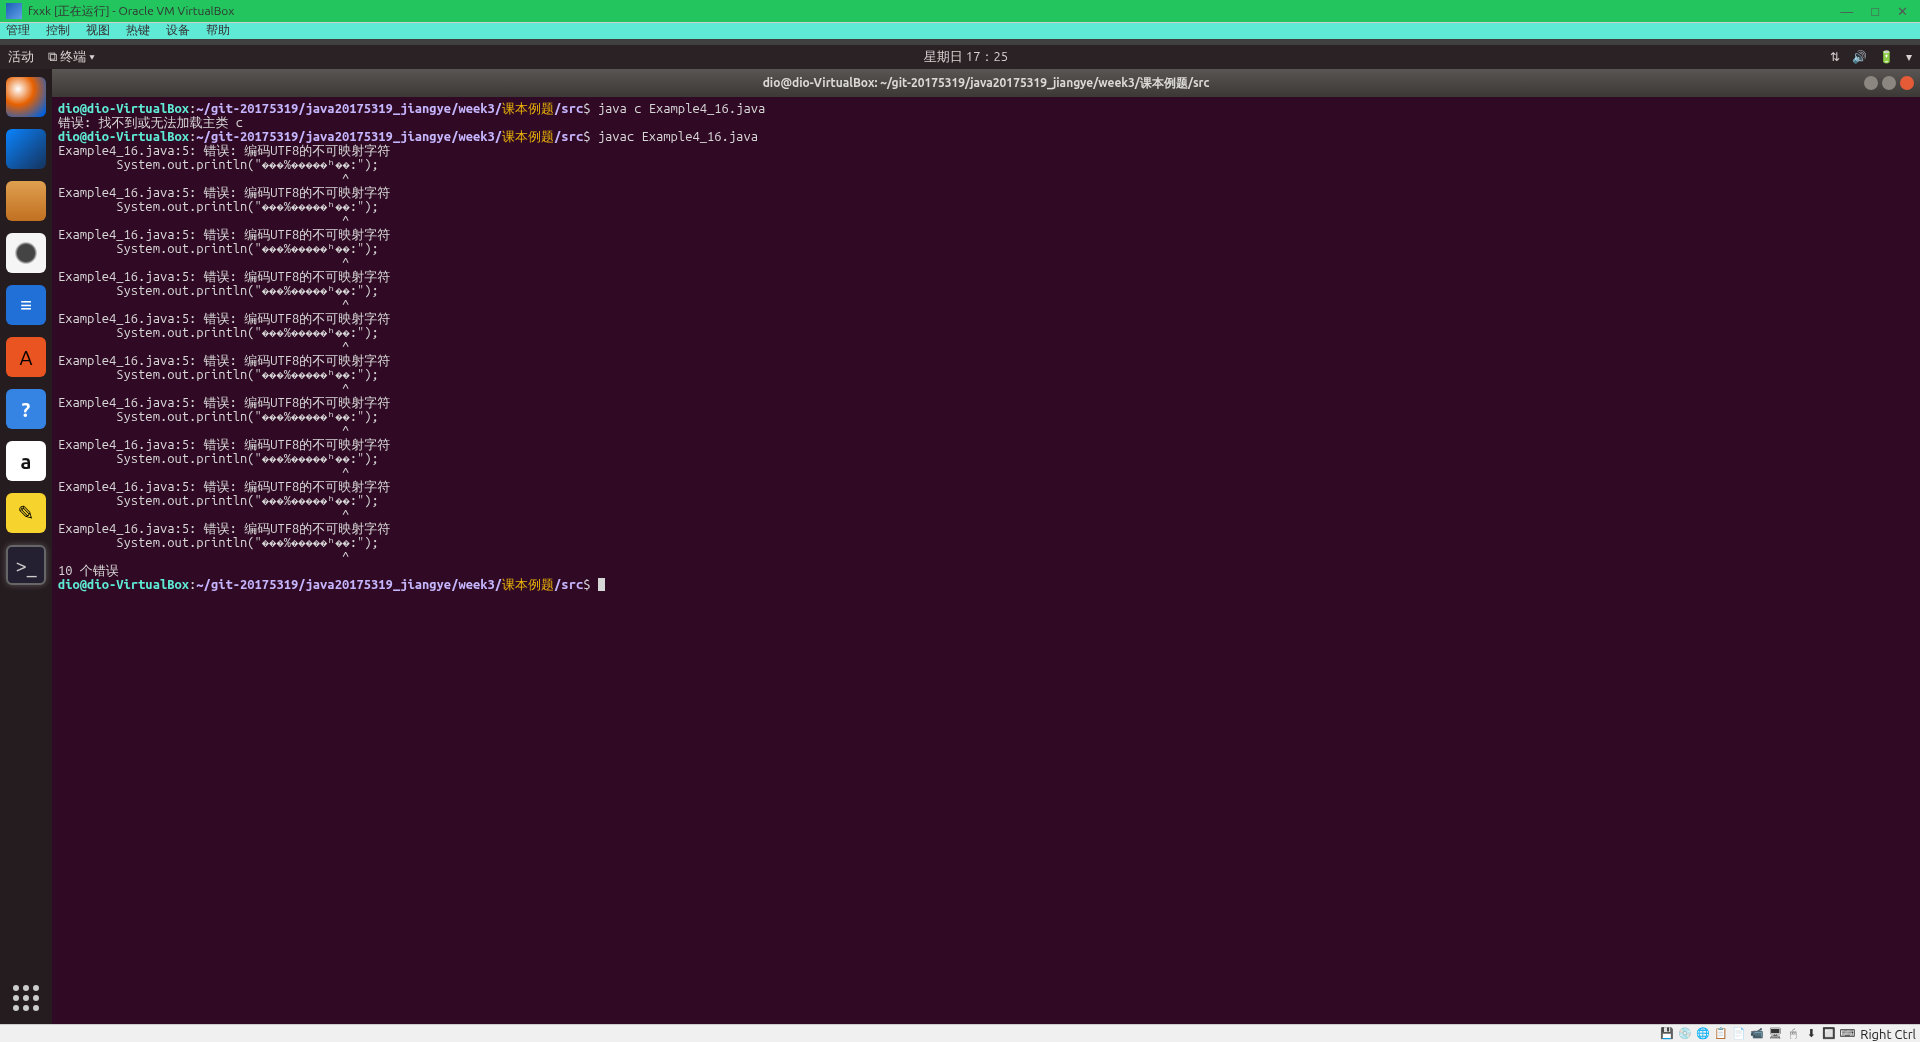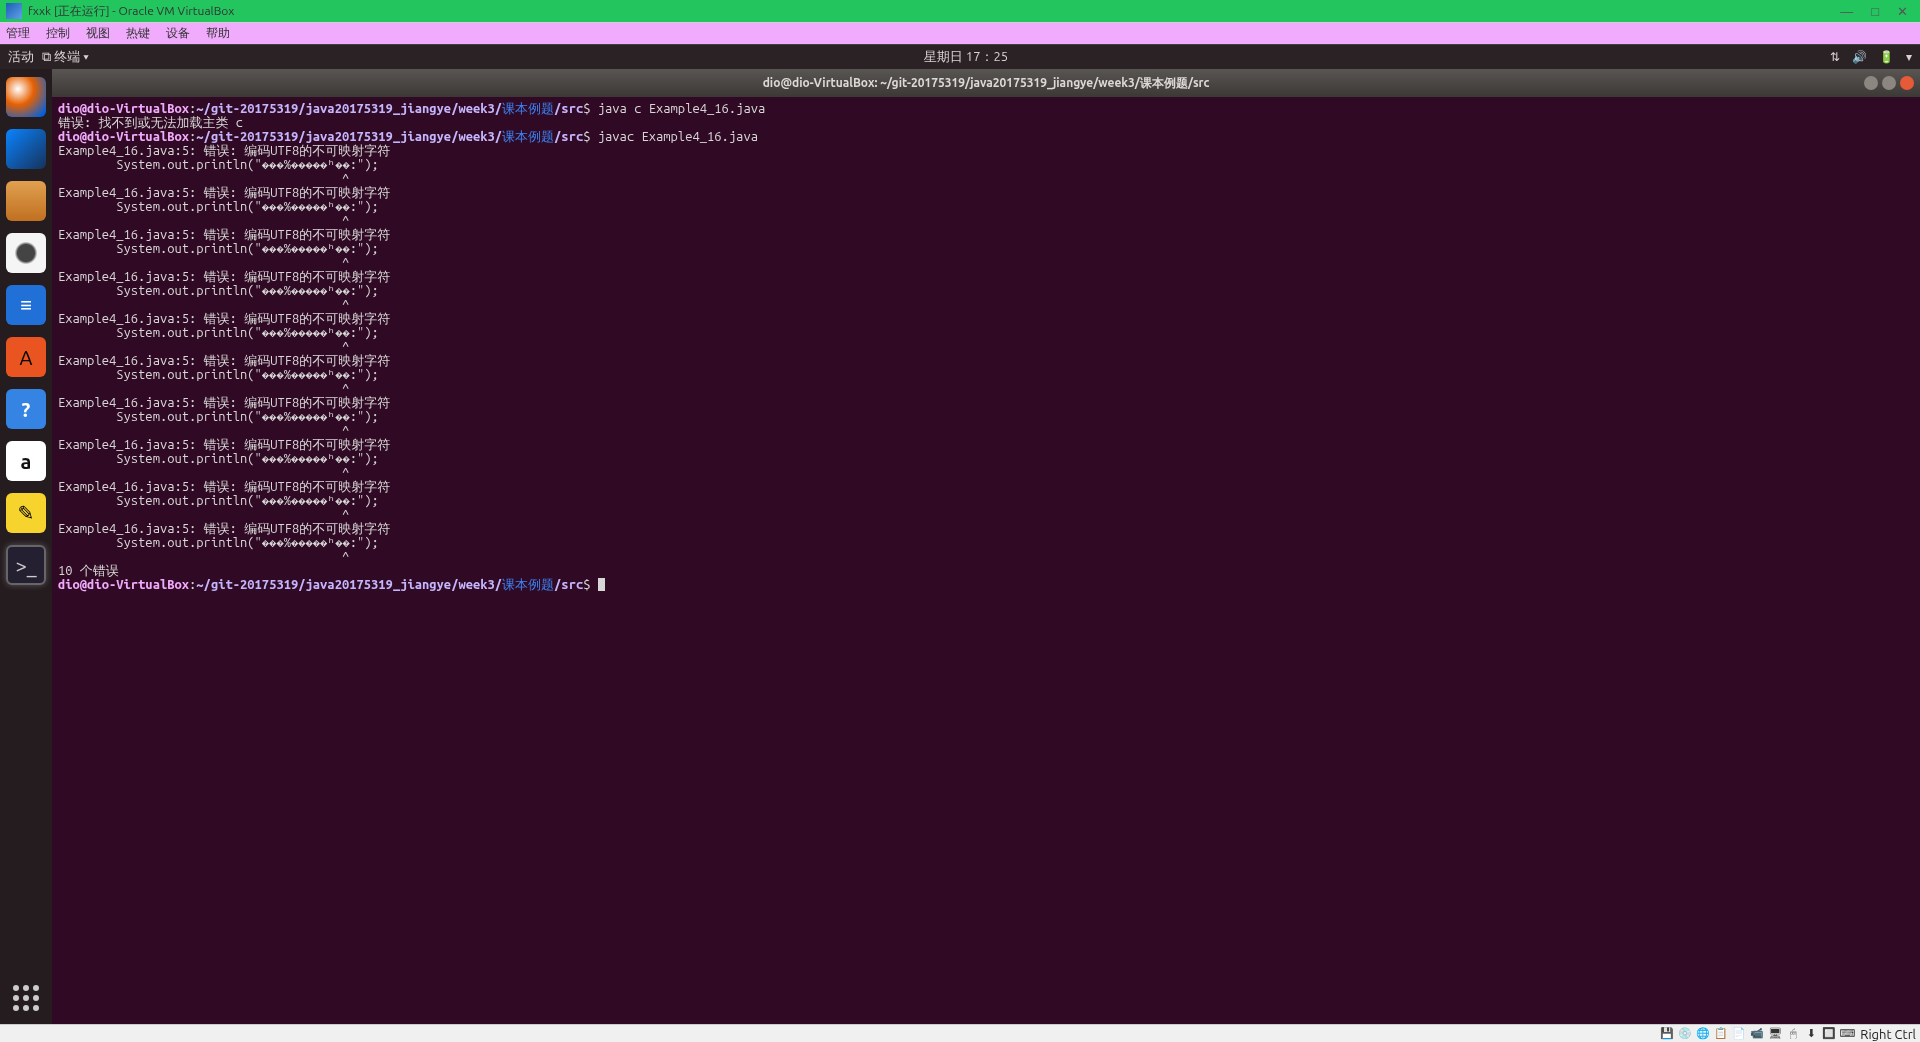--- a/index.html
+++ b/index.html
@@ -1,24 +1,24 @@
 <!DOCTYPE html>
 <html><head>
 <meta charset="utf-8">
 <style>
 * { margin: 0; padding: 0; box-sizing: border-box; }
 body { width: 1920px; height: 1042px; font-family: "Microsoft YaHei", "Ubuntu", sans-serif; background: #fff; overflow: hidden; position: relative; }
 .vbox-titlebar { height: 23px; background: #22c55e; border-bottom: 1px solid #d0d0d0; display: flex; align-items: center; padding: 0 6px; }
 .vbox-icon { width: 16px; height: 16px; background: linear-gradient(135deg, #1a5fb4, #62a0ea); margin-right: 6px; }
 .vbox-title { font-size: 12px; color: #333; flex: 1; }
 .vbox-controls { display: flex; gap: 18px; font-size: 13px; color: #555; padding-right: 6px;}
-.vbox-menubar { height: 22px; background: #f0abfc; display: flex; align-items: center; padding: 0 6px; gap: 16px; font-size: 12px; color: #333; border-bottom: 1px solid #404040; }
+.vbox-menubar { height: 22px; background: #5eead4; display: flex; align-items: flex-end; padding: 0 6px; gap: 16px; font-size: 12px; color: #333; border-bottom: 6px solid #404040; }
 .vm-area { position: relative; width: 100%; height: calc(100% - 23px - 22px - 18px); background: #000; }
 .ubuntu-topbar { height: 24px; background: #2b2226; display: flex; align-items: center; color: #d9d4d2; font-size: 13px; padding: 0 8px; }
-.ubuntu-activities { display:flex; gap:8px; }
+.ubuntu-activities { display:flex; gap:14px; }
 .ubuntu-topbar-center { position:absolute; left:50%; transform:translateX(-50%);margin-left:6px; }
 .ubuntu-topbar-right { margin-left:auto; display:flex; gap:12px; font-size:12px; }
 .ubuntu-body { display: flex; height: calc(100% - 24px); }
 .ubuntu-dock { width: 52px; background: rgba(40,30,35,0.92); display: flex; flex-direction: column; align-items: center; padding-top: 8px; gap: 12px; position: relative; }
 .dock-item { width: 40px; height: 40px; border-radius: 6px; display:flex; align-items:center; justify-content:center; font-size: 20px; }
 .dock-ff { background: radial-gradient(circle at 30% 30%, #fff, #e66000 40%, #0060df 90%); }
 .dock-tb { background: linear-gradient(135deg,#0a84ff,#15325b); }
 .dock-files { background: linear-gradient(#e0a050,#c07020); }
 .dock-rhy { background: #f5f5f5 radial-gradient(circle,#444 30%, #f5f5f5 40%); }
 .dock-doc { background: #2170d8; color:#fff; }
@@ -30,23 +30,23 @@
 .dock-apps { position:absolute; bottom:10px; width:32px; height:32px; display:grid; grid-template-columns:repeat(3,6px); grid-template-rows:repeat(3,6px); gap:4px; justify-content:center; align-content:center;}
 .dock-apps span{background:#ccc;border-radius:50%;}
 .vm-content { flex:1; background: #300a24; display:flex; flex-direction:column;border-radius:29px; }
 .term-titlebar { height: 28px; background: linear-gradient(#595552,#3c3836); display:flex; align-items:center; color:#dcdad6; font-size:12px; position:relative; }
 .term-title-text { position:absolute; left:50%; transform:translateX(-50%); font-weight:bold; }
 .term-win-controls { position:absolute; right:6px; display:flex; gap:4px; }
 .wc { width:14px; height:14px; border-radius:50%; }
 .wc-min{background:#8b8680;} .wc-max{background:#8b8680;} .wc-close{background:#e55b37;}
 .term-menubar { height: 24px; background: #403836; display:flex; align-items:center; padding:0 8px; gap:14px; font-size:12.5px; color:#d8d2cc; }
 .terminal { flex:1; background:#300a24; color:#d7d7d7; font-family:"Ubuntu Mono","DejaVu Sans Mono",monospace; font-size:13px; line-height:14px; padding:4px 6px; white-space:pre; overflow:hidden; }
-.prompt-user { color:#f0abfc; font-weight:bold; }
+.prompt-user { color:#5eead4; font-weight:bold; }
 .prompt-path { color:#c4b5fd; font-weight:bold; }
-.prompt-cn { color:#3b82f6; }
+.prompt-cn { color:#eab308; }
 .cursor { display:inline-block; width:7px; height:13px; background:#d7d7d7; vertical-align:text-bottom; }
 .vbox-statusbar { height:18px; background:#f0f0f0; border-top:1px solid #ccc; display:flex; align-items:center; justify-content:flex-end; padding:0 4px; gap:4px; font-size:10px; color:#333; }
 .sb-icon { width:14px; height:14px; display:inline-flex; align-items:center; justify-content:center; font-size:11px; }
 .sb-rc { font-size:13px; color:#222; margin-left:2px; }
 </style>
 </head>
 <body>
 
 <div class="vbox-titlebar">
   <div class="vbox-icon"></div>

